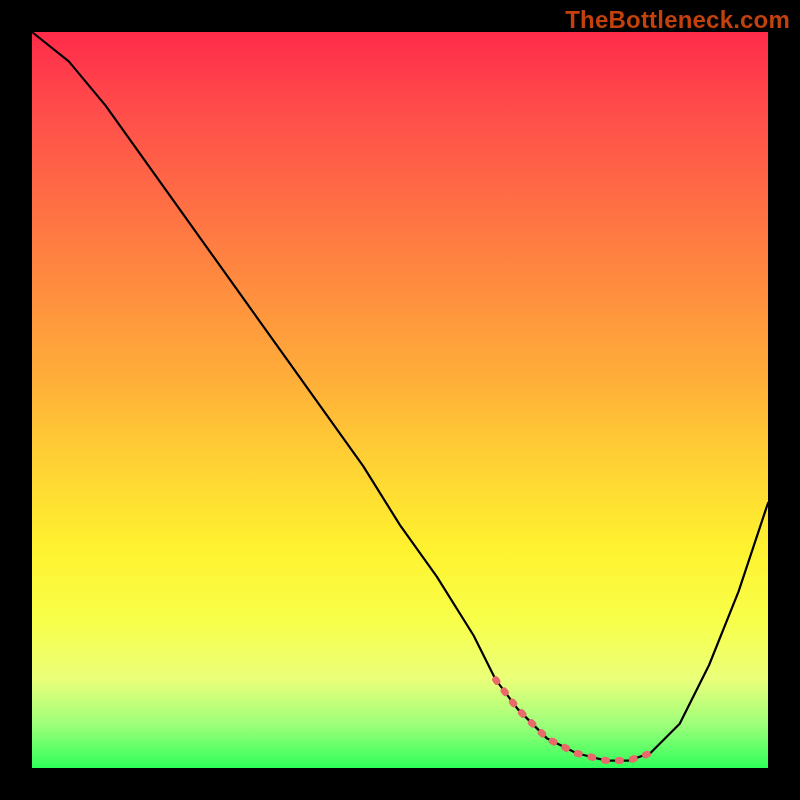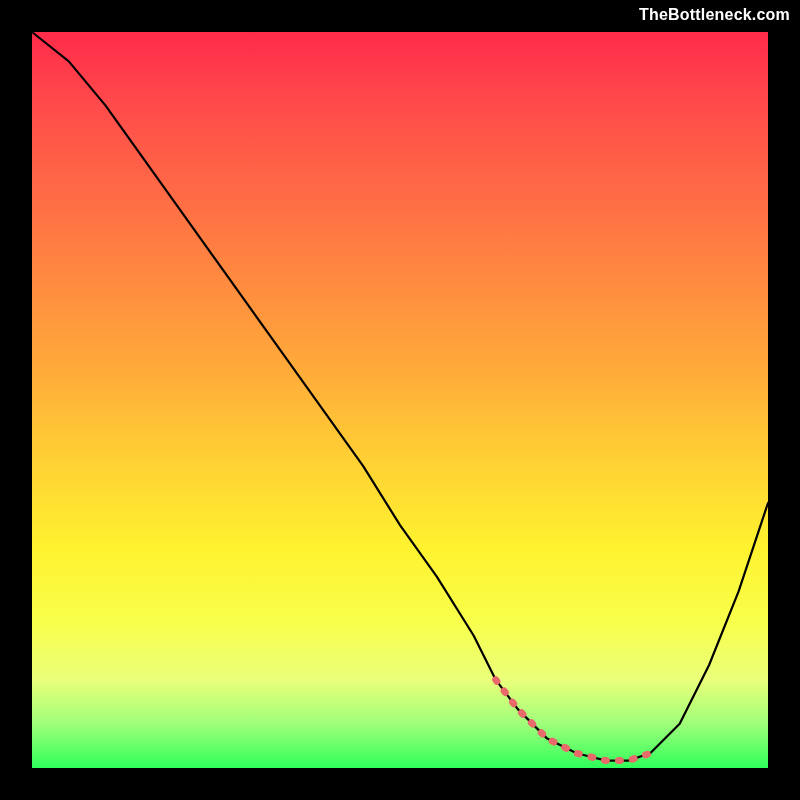--- a/index.html
+++ b/index.html
@@ -36,22 +36,22 @@
       #fff22f 70%,
       #f8ff4a 80%,
       #eaff7a 88%,
       #9fff7a 94%,
       #2fff5a 100%);
   }
   .watermark {
     position: absolute;
     top: 6px;
     right: 10px;
-    color: #ffffff;
-    font-size: 16px;
+    color: #c2410c;
+    font-size: 24px;
     font-weight: 600;
     letter-spacing: 0.2px;
   }
   svg.curve {
     position: absolute;
     left: 0;
     top: 0;
     width: 736px;
     height: 736px;
     overflow: visible;

